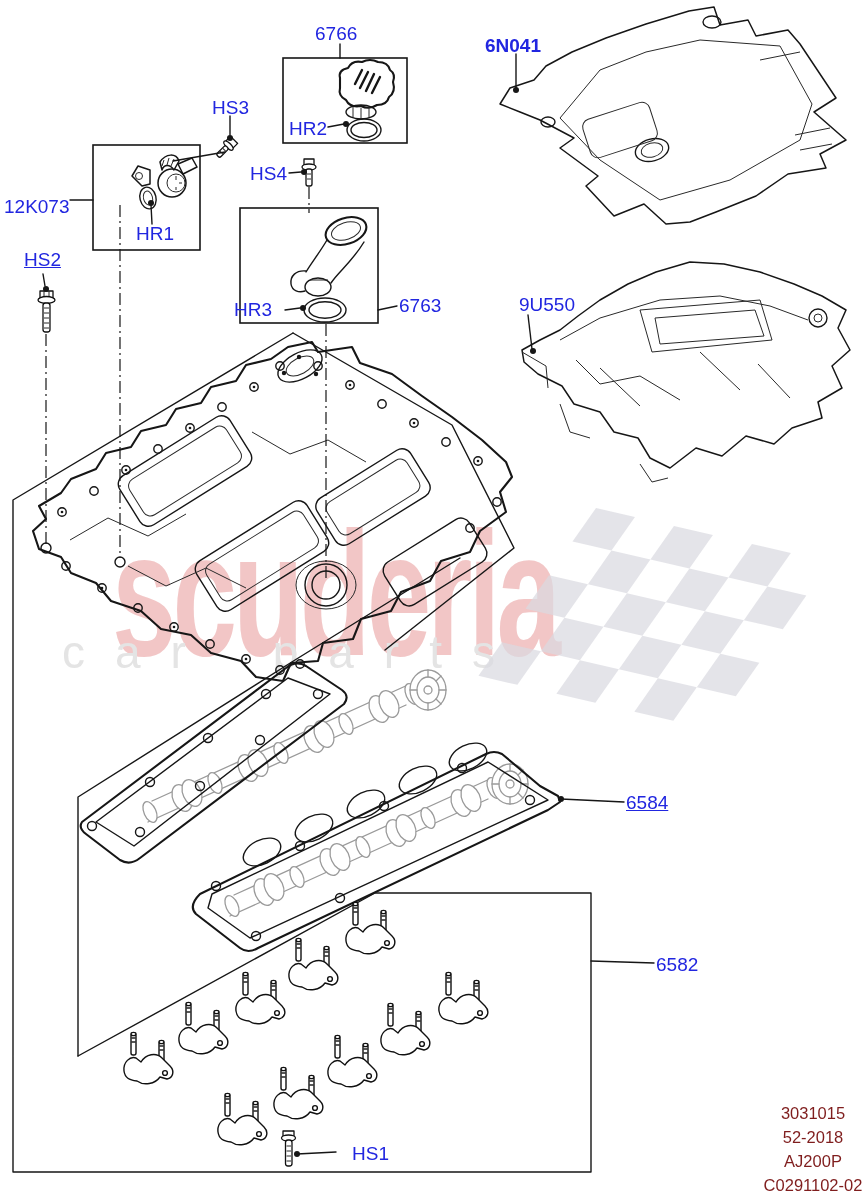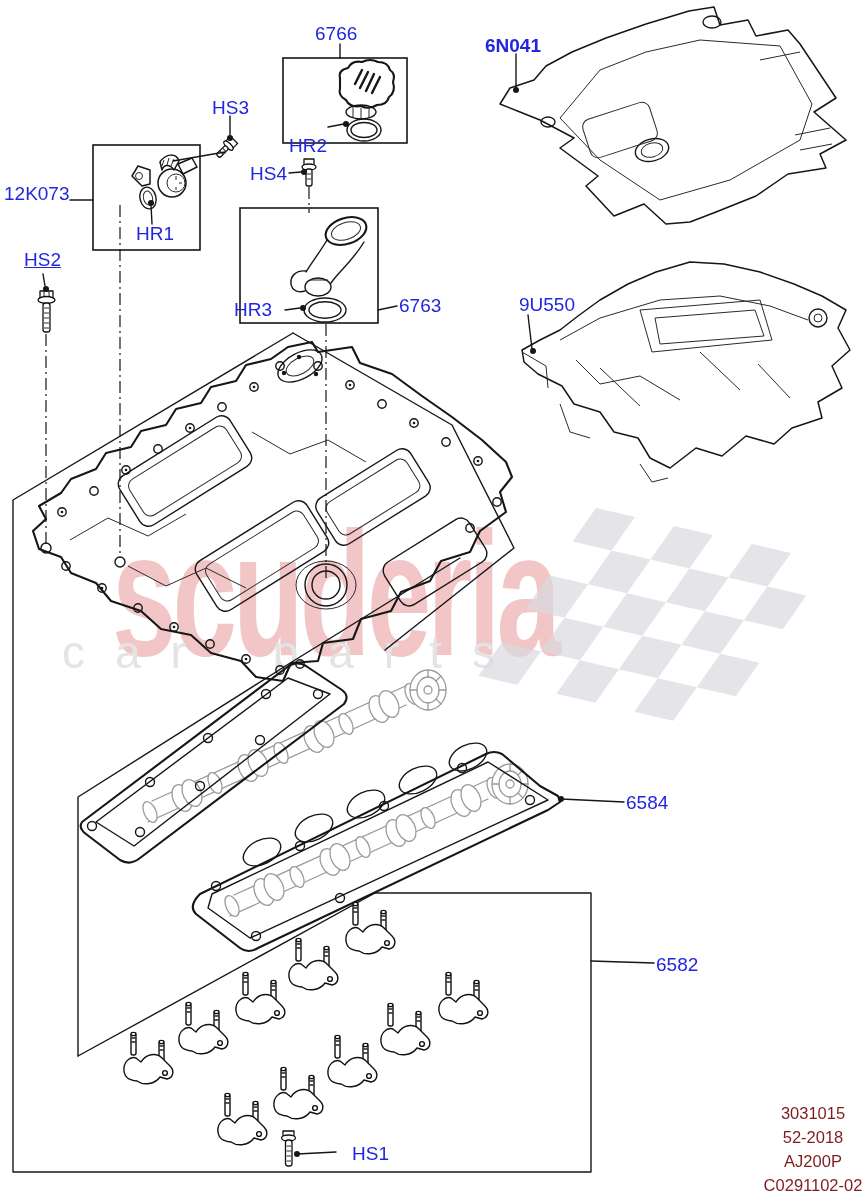--- a/index.html
+++ b/index.html
@@ -2,25 +2,25 @@
 <html style="--label-blue: #2126e0; --line: #161616; --watermark-pink: #f0bdbd; --watermark-gray: #e4e4e4; --flag-gray: #d9d9e1; --cam-gray: #9a9a9a;"><head>
 <meta charset="utf-8">
 <style>
   html,body{margin:0;padding:0;background:#fff;}
   #stage{position:relative;width:868px;height:1200px;background:#ffffff;overflow:hidden;
          font-family:"Liberation Sans",sans-serif;}
   #art{position:absolute;left:0;top:0;}
   .plabel{position:absolute;font-size:19px;line-height:1;color:var(--label-blue,#2126e0);
           cursor:pointer;white-space:nowrap;}
   .l-6766{left:315px;top:24px;}  .l-6n041{left:485px;top:36px;font-weight:bold;}
-  .l-hs3{left:212px;top:98px;}   .l-hr2{left:289px;top:119px;margin-top:17px;}
-  .l-hs4{left:250px;top:164px;}  .l-12k073{left:4px;top:184px;}
+  .l-hs3{left:212px;top:98px;}   .l-hr2{left:289px;top:119px;}
+  .l-hs4{left:250px;top:164px;}  .l-12k073{left:4px;top:197px;}
   .l-hr1{left:136px;top:224px;}  .l-hs2{left:24px;top:250px;text-decoration:underline;}
   .l-hr3{left:234px;top:300px;}  .l-6763{left:399px;top:296px;}
-  .l-9u550{left:519px;top:295px;}.l-6584{left:626px;top:793px;}
+  .l-9u550{left:519px;top:295px;}.l-6584{left:626px;top:793px;text-decoration:underline;}
   .l-6582{left:656px;top:955px;} .l-hs1{left:352px;top:1144px;}
   #footerblock{position:absolute;left:758px;top:1101px;width:110px;text-align:center;
                font-size:16.5px;line-height:24px;color:#7f1d1d;}
   #footerblock span{display:block;}
   
   .ln{stroke:var(--line,#161616);fill:none;stroke-width:1.4;stroke-linejoin:round;stroke-linecap:round;}
   .ln2{stroke:var(--line,#161616);fill:none;stroke-width:2.1;stroke-linejoin:round;stroke-linecap:round;}
   .wfill{stroke:var(--line,#161616);fill:#fff;stroke-width:1.5;stroke-linejoin:round;stroke-linecap:round;}
   .thin{stroke:#2a2a2a;fill:none;stroke-width:1;stroke-linejoin:round;}
   .cam{stroke:var(--cam-gray,#9a9a9a);fill:#fff;stroke-width:1.3;stroke-linejoin:round;}

